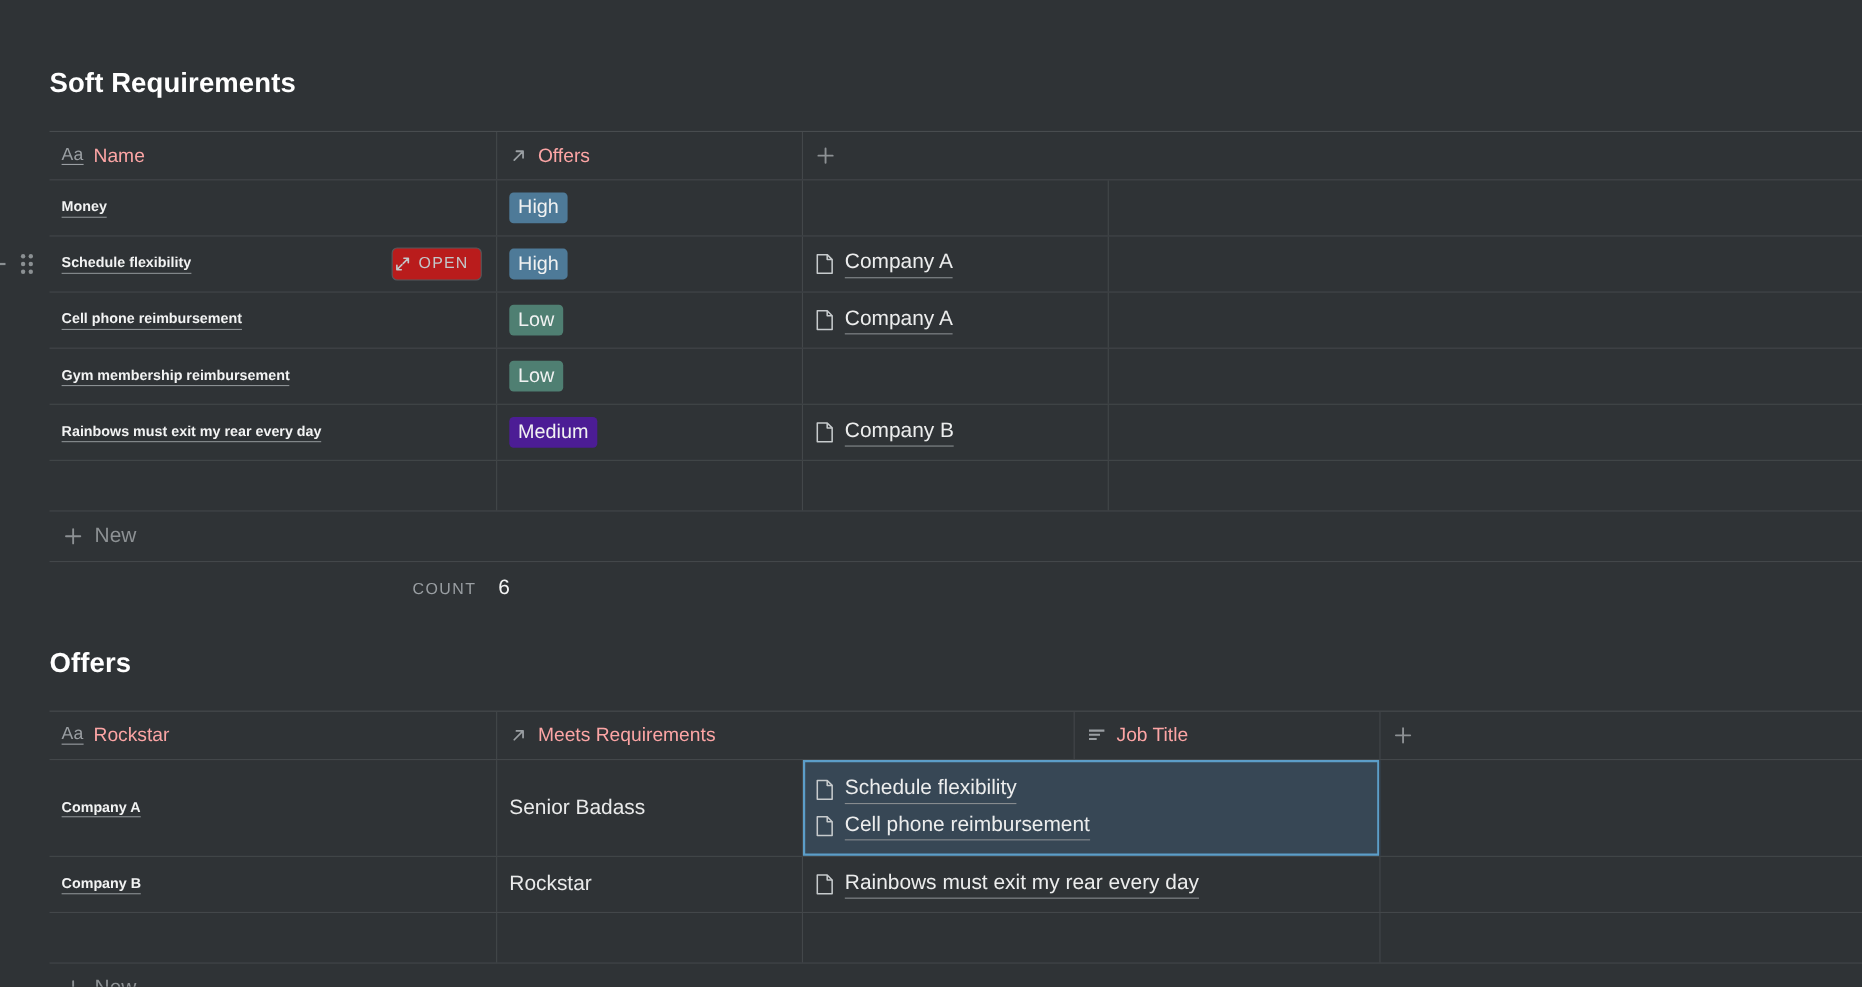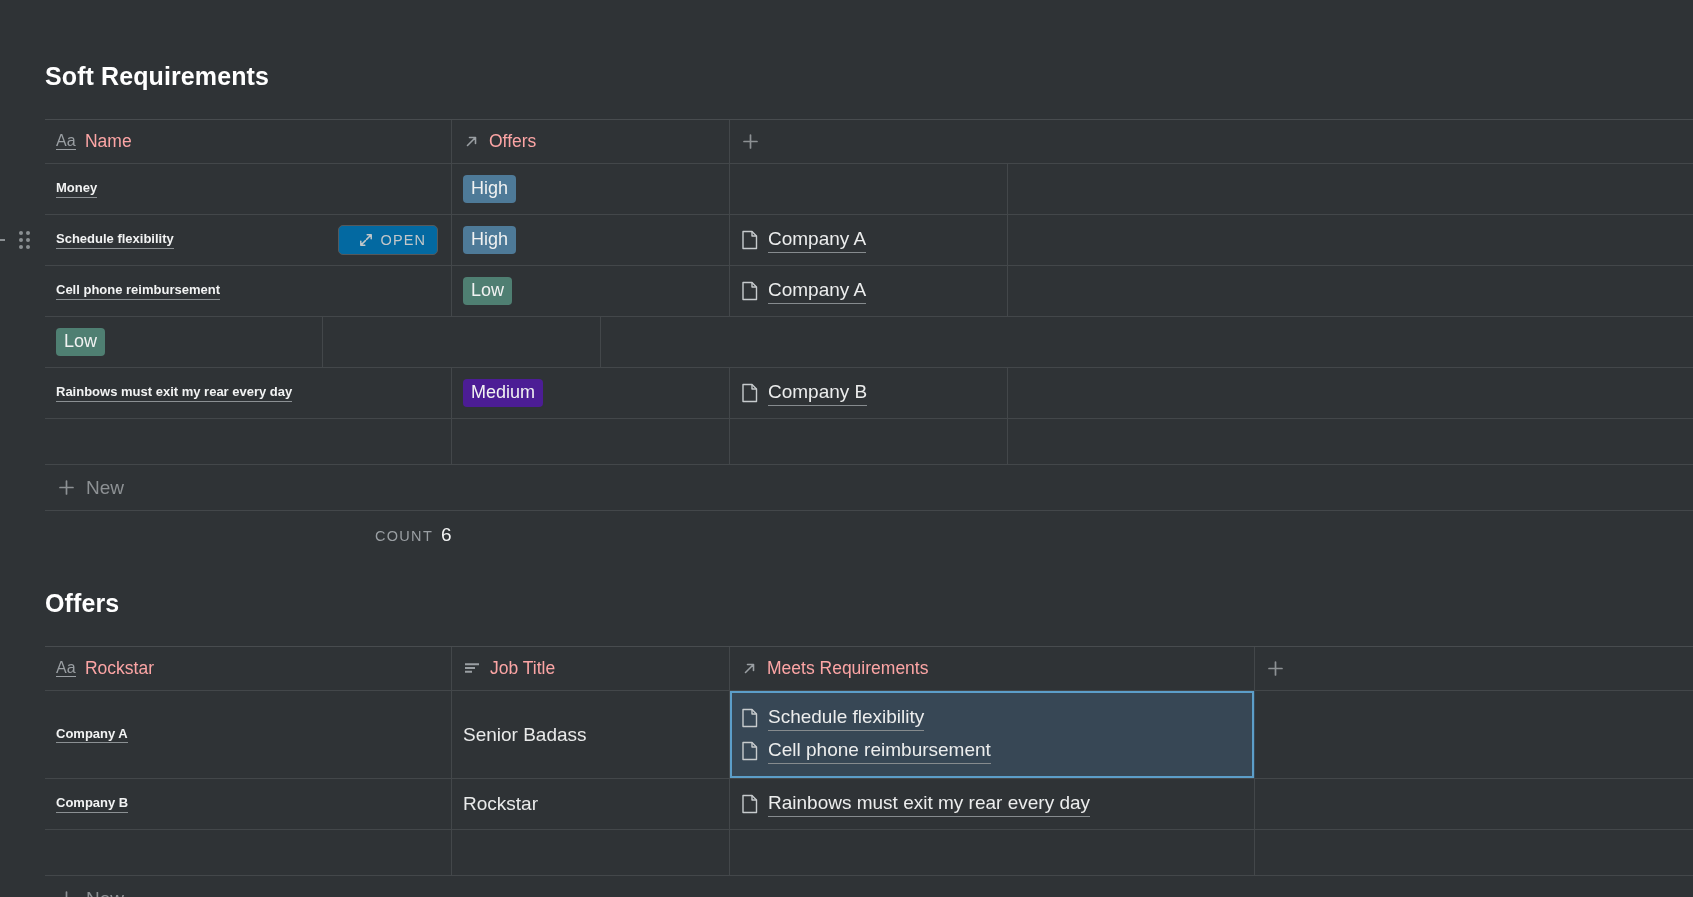--- a/index.html
+++ b/index.html
@@ -159,21 +159,21 @@
     display: flex;
     margin-left: 45px;
     width: 1650px;
     height: 48px;
     align-items: center;
   }
   .count-spacer { width: 330px; }
   .count-box {
     display: flex;
     align-items: baseline;
-    gap: 8px;
+    gap: 20px;
     text-align: center;
   }
   .count-label {
     font-size: 14.5px;
     letter-spacing: 1.3px;
     color: #9a9fa3;
     text-transform: uppercase;
   }
   .count-value {
     font-size: 19px;
@@ -212,25 +212,25 @@
     display: block;
   }
 
   
   .open-btn {
     display: inline-flex;
     align-items: center;
     gap: 8px;
     border: 1px solid #55595c;
     border-radius: 5px;
-    background: #0369a1;
+    background: #b91c1c;
     color: #c3c7c9;
     font-size: 14.5px;
     letter-spacing: 1.1px;
-    padding: 6px 11px 6px 20px;
+    padding: 6px 11px 6px 2px;
     margin-left: auto;
     margin-right: 2px;
   }
 
   .name-cell-inner {
     display: flex;
     align-items: center;
     width: 100%;
   }
 
@@ -371,20 +371,25 @@
                 </svg>
               </span>
               <span class="relation-label">Company A</span>
             </span>
           </div>
         </div>
         <div class="cell c-add last"></div>
       </div>
 
       <div class="row">
+        <div class="cell c-name">
+          <div class="name-cell-inner">
+            <span class="title-text">Gym membership reimbursement</span>
+          </div>
+        </div>
         <div class="cell c-imp">
           <span class="tag" style="background:#4f7f72">Low</span>
         </div>
         <div class="cell c-off"></div>
         <div class="cell c-add last"></div>
       </div>
 
       <div class="row">
         <div class="cell c-name">
           <div class="name-cell-inner">
@@ -446,36 +451,36 @@
 
     <div class="table t2">
 
       <div class="row header-row">
 
         <div class="cell c-emp">
           <span class="icon aa-icon">Aa</span>
           <span class="header-label">Rockstar</span>
         </div>
 
+        <div class="cell c-meets">
+          <span class="icon">
+            <svg width="17" height="17" viewBox="0 0 17 17">
+              <path d="M4.5 12.5 L12.5 4.5 M6.5 4.5 L12.5 4.5 L12.5 10.5" stroke="#9a9fa3" stroke-width="1.6" fill="none" stroke-linecap="round" stroke-linejoin="round"></path>
+            </svg>
+          </span>
+          <span class="header-label">Meets Requirements</span>
+        </div>
+
         <div class="cell c-job">
           <span class="icon">
             <svg width="18" height="16" viewBox="0 0 18 16">
               <path d="M2 3.2 L16 3.2 M2 7 L12 7 M2 10.8 L9 10.8" stroke="#9a9fa3" stroke-width="1.9" stroke-linecap="butt"></path>
             </svg>
           </span>
           <span class="header-label">Job Title</span>
-        </div>
-
-        <div class="cell c-meets">
-          <span class="icon">
-            <svg width="17" height="17" viewBox="0 0 17 17">
-              <path d="M4.5 12.5 L12.5 4.5 M6.5 4.5 L12.5 4.5 L12.5 10.5" stroke="#9a9fa3" stroke-width="1.6" fill="none" stroke-linecap="round" stroke-linejoin="round"></path>
-            </svg>
-          </span>
-          <span class="header-label">Meets Requirements</span>
         </div>
 
         <div class="cell c-add last">
           <span class="icon plus-icon">
             <svg width="19" height="19" viewBox="0 0 19 19">
               <path d="M9.5 3 L9.5 16 M3 9.5 L16 9.5" stroke="#8d9194" stroke-width="1.7" stroke-linecap="round"></path>
             </svg>
           </span>
         </div>
       </div>

